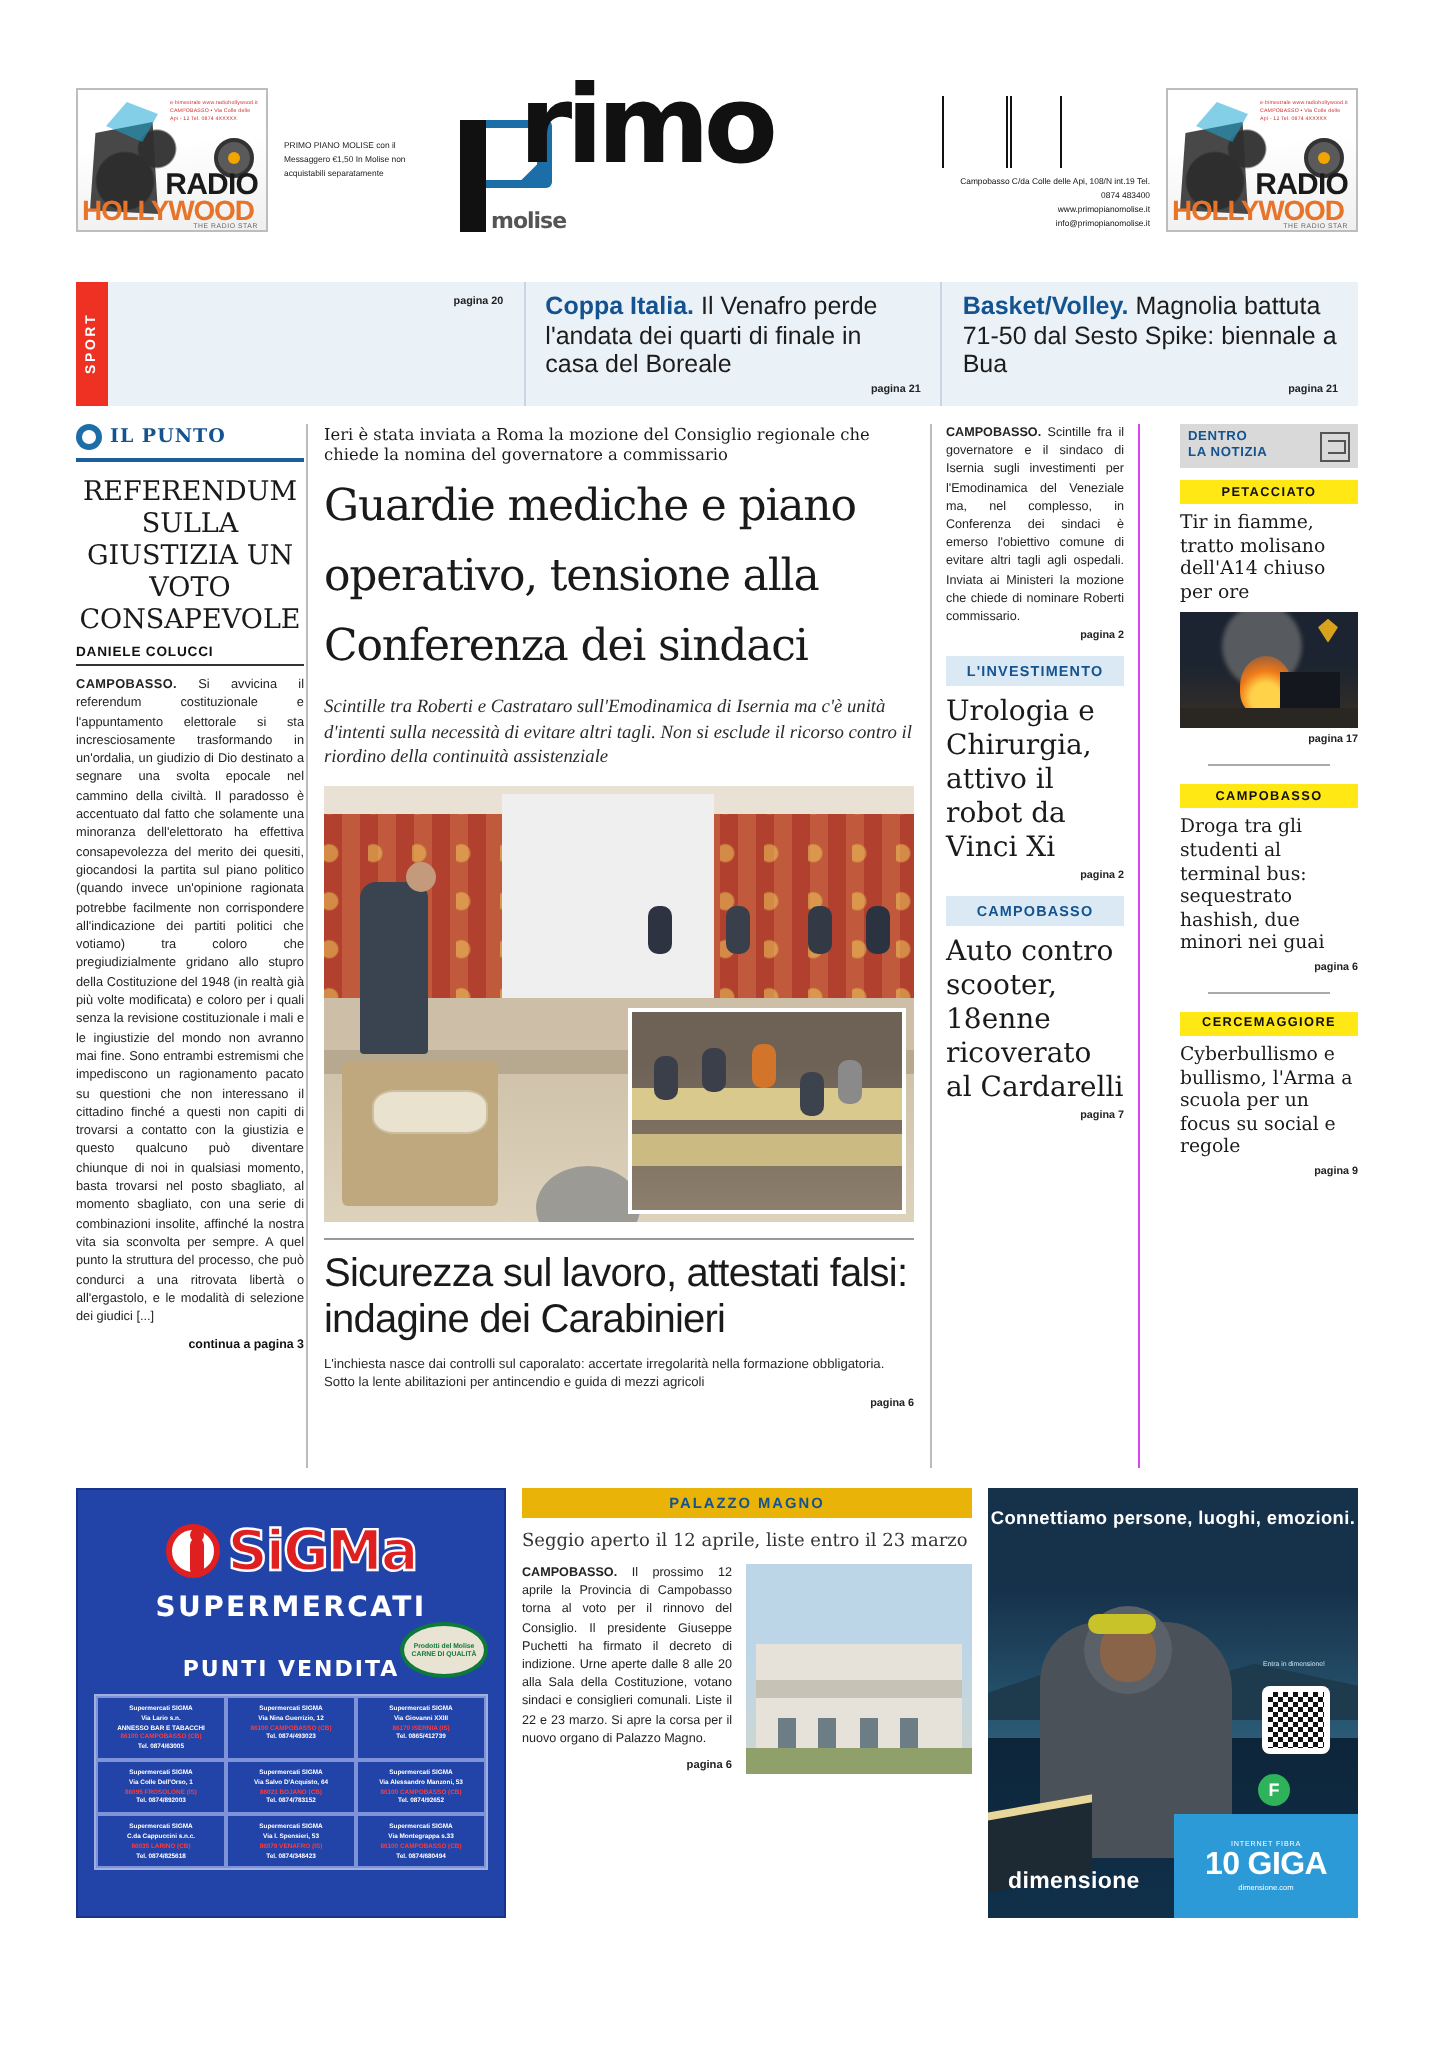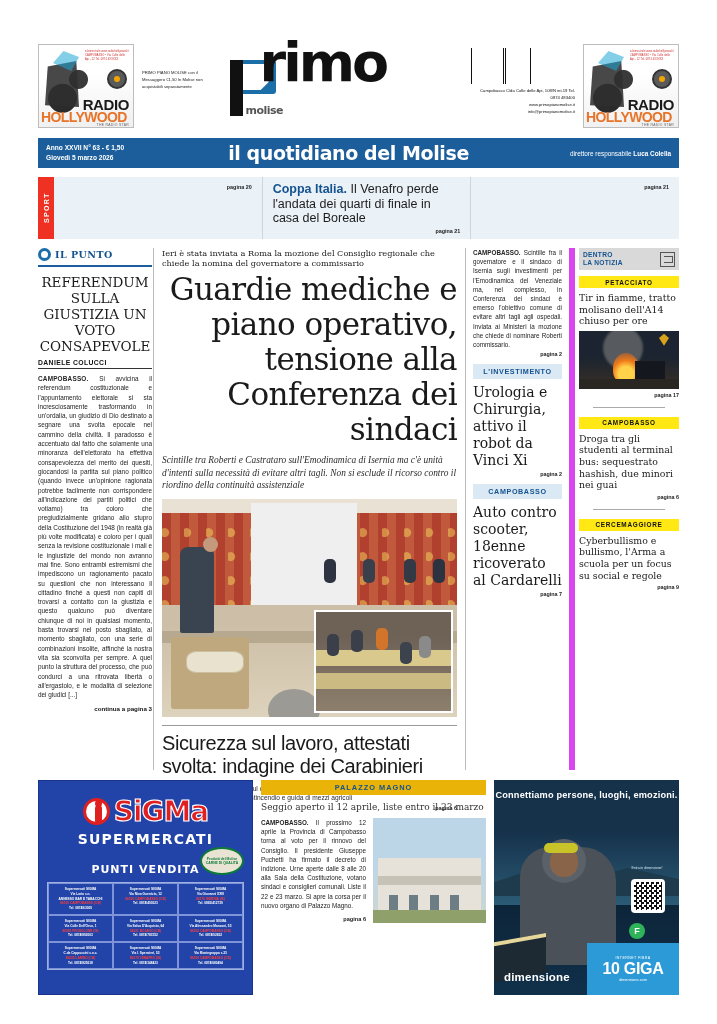--- a/index.html
+++ b/index.html
@@ -8,21 +8,21 @@
     background: #ffffff;
     font-family: "Liberation Sans", sans-serif;
     overflow: hidden;
     position: relative;
   }
   .page { width:717px; height:1024px; padding: 44px 38px 36px 38px; position:relative; }
 
   
   .masthead { display:flex; align-items:flex-start; height: 88px; }
   .radio-box {
-    width:96px; height:84px; border:1px solid #bdbdbd; background:#f2f2f2;
+    width:96px; height:72px; border:1px solid #bdbdbd; background:#f2f2f2;
     position:relative; overflow:hidden; flex:0 0 auto;
   }
   .radio-art { position:absolute; inset:0; background:
       radial-gradient(circle at 25% 65%, #2b2b2b 0 14px, transparent 15px),
       radial-gradient(circle at 42% 42%, #3a3a3a 0 9px, transparent 10px),
       linear-gradient(175deg,#ffffff 0 38%, #efefef 100%);
   }
   .radio-art:before {
     content:""; position:absolute; left:6px; top:16px; width:34px; height:46px;
     background:#2f2f2f; clip-path: polygon(8% 12%,92% 0,100% 100%,0 96%);
@@ -91,42 +91,42 @@
   .sport-col p { font-size:12.5px; line-height:14.5px; color:#1c1c1c;
      font-family:"Liberation Sans", sans-serif; }
   .sport-col p b { color:#14538f; font-weight:bold; }
   .pagref { font-size:5.4px; font-weight:bold; color:#222; text-align:right; margin-top:2px; }
 
   
   .content { margin-top:9px; display:flex; height:522px; }
   .col-punto { width:116px; padding-right:1px; border-right:1px solid #bbb; }
   .col-main  { flex:1; padding:0 8px; }
   .col-mid   { width:104px; padding:0 7px; border-left:1px solid #bbb;}
-  .col-right { width:110px; padding-left:4px; border-left:6px solid #d946ef; }
+  .col-right { width:110px; padding-left:20px; border-left:1px solid #d946ef; }
 
   .punto-head { display:flex; align-items:center; gap:4px; padding-bottom:4px;
      border-bottom:2px solid #1b5e9b; }
   .punto-logo { width:13px; height:13px; border-radius:50%; background:#1b6ea8;
      position:relative; flex:0 0 auto;}
   .punto-logo:after{content:"";position:absolute;left:3px;top:3px;width:7px;height:7px;
      border-radius:50%;background:#fff;}
   .punto-title { font-size:9.5px; font-weight:bold; color:#14538f; letter-spacing:.5px;
      font-family:"DejaVu Serif", serif;}
   .punto-h { text-align:center; font-family:"DejaVu Serif", serif; font-size:13.5px;
      line-height:16px; color:#1a1a1a; padding:7px 0 5px; }
   .punto-author { font-size:6.8px; font-weight:bold; letter-spacing:.4px; color:#111;
      border-bottom:1px solid #333; padding-bottom:2px; margin-bottom:5px; }
   .punto-body { font-size:6.4px; line-height:9.3px; text-align:justify; color:#232323; }
   .punto-body b { font-weight:bold; letter-spacing:.2px; }
   .punto-cont { font-size:6.2px; font-weight:bold; text-align:right; margin-top:6px; color:#111;}
 
   .kicker { font-family:"DejaVu Serif", serif; font-size:8.2px; color:#1a1a1a;
      padding-bottom:4px; }
-  .headline { font-family:"DejaVu Serif", serif; font-size:31px; line-height:35px;
-     color:#1a1a1a; letter-spacing:-.6px;text-align:right; }
+  .headline { font-family:"DejaVu Serif", serif; font-size:22px; line-height:35px;
+     color:#1a1a1a; letter-spacing:-.6px; }
   .subhead { font-family:Liberation Serif, serif; font-style:italic; font-size:9.4px;
      line-height:12.6px; color:#2a2a2a; padding:7px 0 7px; }
 
   .photo { width:100%; height:218px; position:relative; overflow:hidden; background:#cbb9a4;}
   .ph-wall { position:absolute; left:0; top:0; right:0; height:108px;
      background: repeating-linear-gradient(90deg,#b2402f 0 9px,#c15a3c 9px 18px);}
   .ph-wall2{ position:absolute; left:0; top:0; width:100%; height:108px;
      background: radial-gradient(circle at 12% 40%, rgba(240,200,90,.55) 0 4px, transparent 5px) repeat;
      background-size:22px 24px; }
   .ph-screen{ position:absolute; left:30%; top:4px; width:36%; height:104px; background:#efefef;}
@@ -363,46 +363,36 @@
     <div class="radio-box right">
       <div class="radio-art"></div>
       <div class="radio-tiny">e-bimestrale www.radiohollywood.it CAMPOBASSO • Via Colle delle Api - 12 Tel. 0874 4XXXXX</div>
       <div class="radio-dial"></div>
       <div class="radio-name">RADIO</div>
       <div class="radio-name2">HOLLYWOOD</div>
       <div class="radio-star">THE RADIO STAR</div>
     </div>
   </div>
 
-  <div class="blue-bar">
-    <div class="bb-left">
-      <div>Anno XXVII N° 63 - € 1,50</div>
-      <div>Giovedì 5 marzo 2026</div>
-    </div>
-    <div class="bb-center">il quotidiano del Molise</div>
-    <div class="bb-right">
-      <span>direttore responsabile</span>
-      <b>Luca Colella</b>
-    </div>
-  </div>
 
   <div class="sport">
     <div class="sport-tab">SPORT</div>
     <div class="sport-cols">
 
       <div class="sport-col">
         <div class="pagref">pagina 20</div>
       </div>
 
       <div class="sport-col">
         <p><b>Coppa Italia.</b><span> Il Venafro perde l'andata dei quarti di finale in casa del Boreale</span></p>
         <div class="pagref">pagina 21</div>
       </div>
 
       <div class="sport-col">
+        <p><b>Basket/Volley.</b><span> Magnolia battuta 71-50 dal Sesto Spike: biennale a Bua</span></p>
         <div class="pagref">pagina 21</div>
       </div>
 
     </div>
   </div>
 
   <div class="content">
 
     <div class="col-punto">
       <div class="punto-head">
@@ -445,21 +435,21 @@
             <div class="row r2"></div>
           <div class="p p1"></div>
             <div class="p p2"></div>
             <div class="p p3"></div>
           <div class="p p4"></div>
             <div class="p p5"></div>
         </div>
       </div>
 
       <div class="sic-sep"></div>
-      <div class="sic-h">Sicurezza sul lavoro, attestati svolta: indagine dei Carabinieri</div>
+      <div class="sic-h">Sicurezza sul lavoro, attestati falsi: indagine dei Carabinieri</div>
       <div class="sic-sub">L'inchiesta nasce dai controlli sul caporalato: accertate irregolarità nella formazione obbligatoria. Sotto la lente abilitazioni per antincendio e guida di mezzi agricoli</div>
       <div class="pagref">pagina 6</div>
     </div>
 
     <div class="col-mid">
       <div class="mid-body">
         <b>CAMPOBASSO.</b><span> Scintille fra il governatore e il sindaco di Isernia sugli investimenti per l'Emodinamica del Veneziale ma, nel complesso, in Conferenza dei sindaci è emerso l'obiettivo comune di evitare altri tagli agli ospedali. Inviata ai Ministeri la mozione che chiede di nominare Roberti commissario.</span>
       </div>
       <div class="pagref">pagina 2</div>
 

